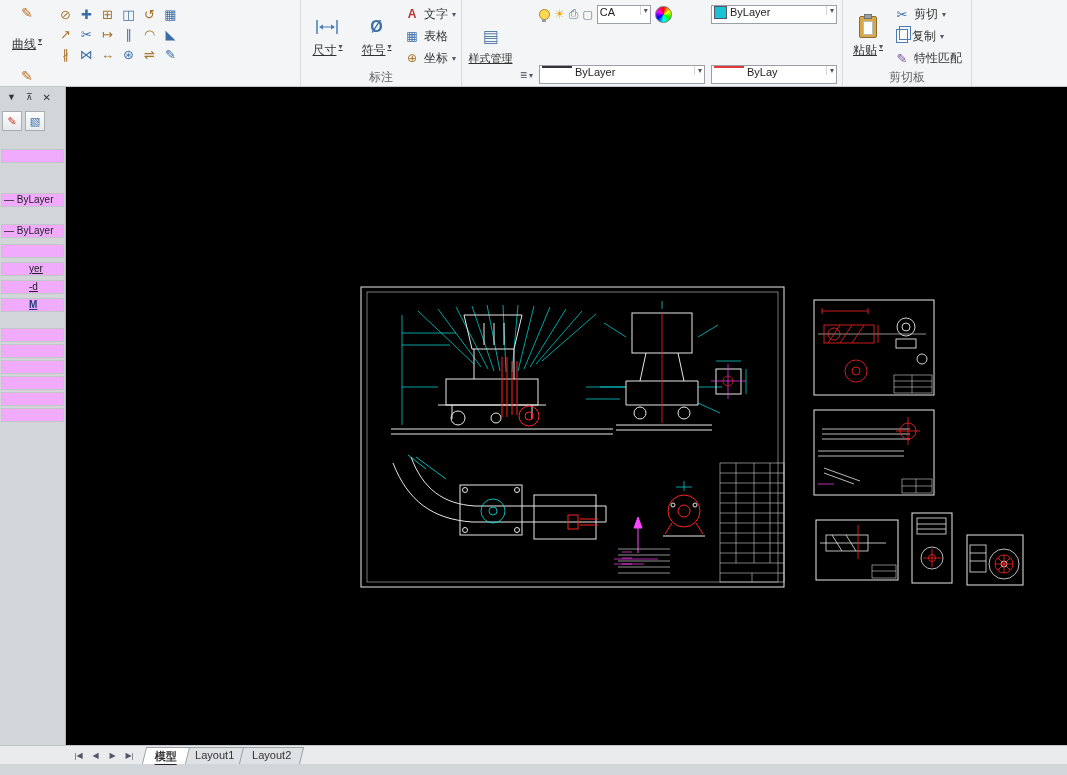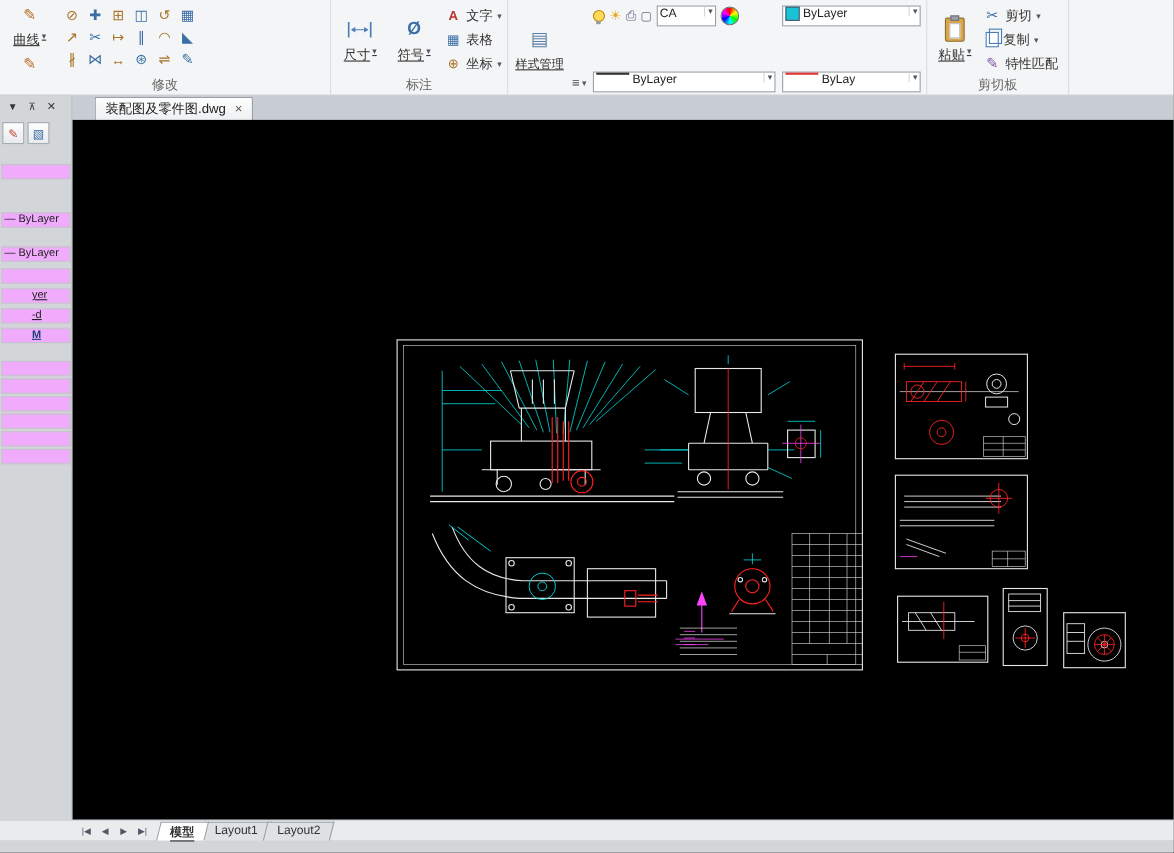--- a/index.html
+++ b/index.html
@@ -123,21 +123,20 @@
         <span class="tool">◠</span>
         <span class="tool">◣</span>
         <span class="tool">∦</span>
         <span class="tool">⋈</span>
         <span class="tool">↔</span>
         <span class="tool">⊛</span>
         <span class="tool">⇌</span>
         <span class="tool">✎</span>
       </div>
     </div>
-    <div class="plabel">修改</div>
   </div>
 
   <div class="panel" style="width:160px;">
     <div class="pbody">
       <div class="bigbtn">
         <span class="bicon">
           <svg class="dimsvg" width="24" height="18" viewBox="0 0 24 18">
               <path d="M2 2v14M22 2v14" stroke="#4a7db5" stroke-width="1.5" fill="none"></path>
               <path d="M5 9h14" stroke="#4a7db5" fill="none"></path>
               <path d="M4 9l4-2.5v5z" fill="#4a7db5"></path>
@@ -280,26 +279,20 @@
     <div class="prow r6 frag navy">M</div>
     <div class="prow r7"></div>
     <div class="prow r8"></div>
     <div class="prow r9"></div>
     <div class="prow r10"></div>
     <div class="prow r11"></div>
     <div class="prow r12"></div>
   </div>
 
   <div class="work">
-    <div class="tabbar">
-      <div class="doctab">
-        <span>装配图及零件图.dwg</span>
-        <span class="close">×</span>
-      </div>
-    </div>
 
     <div class="canvas">
       <svg width="1002" height="636" viewBox="0 0 1002 636">
 
         <g stroke="#e9e9e9" fill="none" stroke-width="1">
           <rect x="295" y="200" width="423" height="300"></rect>
           <rect x="301" y="205" width="411" height="290" stroke-width="0.5"></rect>
         </g>
 
         <g stroke="#cfcfcf" fill="none" stroke-width="0.6">

